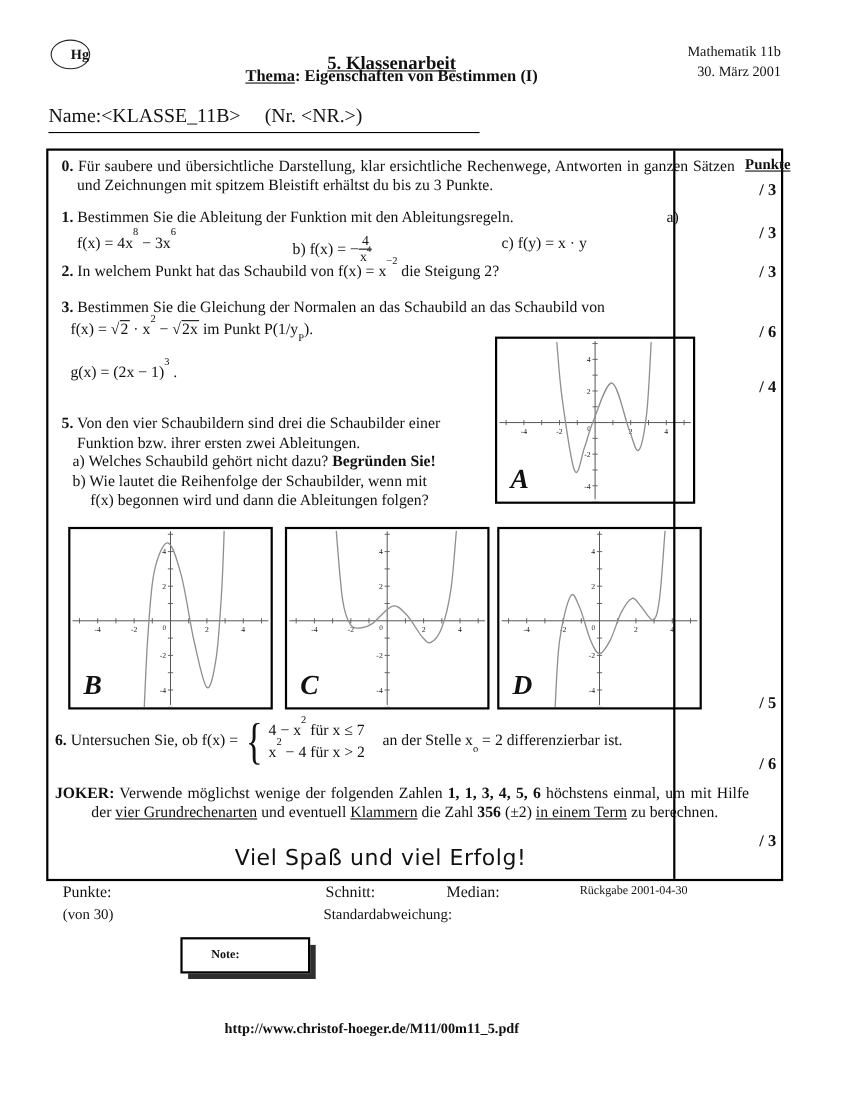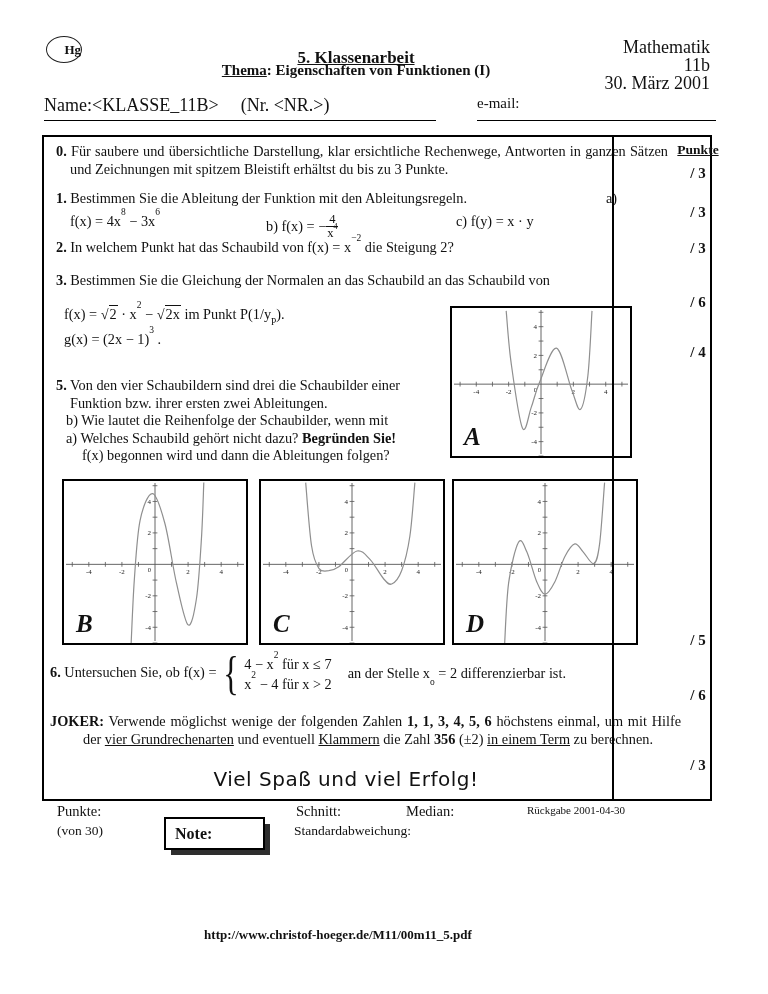--- a/index.html
+++ b/index.html
@@ -6,21 +6,21 @@
   .page{position:relative;width:768px;height:994px;background:#fff;
         font-family:"Liberation Serif",serif;color:#111;overflow:hidden;}
   .abs{position:absolute;}
 
   
   .logo{left:46px;top:36px;width:34px;height:25px;border:1.6px solid #222;border-radius:50%;
         text-align:right;line-height:25px;font-size:13px;font-weight:600;}
   .title1{left:0;right:56px;top:38px;text-align:center;font-size:17px;font-weight:bold;text-decoration:underline;margin-top:10px;}
   .title2{left:0;right:56px;top:62px;text-align:center;font-size:15px;font-weight:bold;}
   .title2 .u{text-decoration:underline;}
-  .meta{right:58px;top:38px;width:110px;text-align:right;font-size:18px;line-height:18px;}
+  .meta{right:58px;top:38px;width:110px;text-align:right;font-size:13px;line-height:18px;}
 
   
   .nameline{left:44px;top:95px;width:392px;height:25px;border-bottom:1.5px solid #000;
             font-size:18px;white-space:nowrap;}
   .nameline .nm{} .nameline .val{margin-right:22px;}
   .emailline{left:477px;top:95px;width:239px;height:25px;border-bottom:1.5px solid #000;font-size:15px;}
 
   
   .maintable{left:42px;top:135px;width:666px;height:662px;border:2px solid #000;}
   .ptscol{position:absolute;top:0;bottom:0;right:0;width:60px;border-left:2px solid #000;padding-left:36px;}
@@ -37,21 +37,21 @@
 
   .q1{top:53px;left:6px;width:592px;}
   .q1 .atag{position:absolute;right:22px;top:0;}
   .q1row{position:relative;height:26px;margin-top:3px;}
   .q1row .fa{position:absolute;left:20px;top:2px;}
   .q1row .fb{position:absolute;left:216px;top:2px;}
   .q1row .fc{position:absolute;left:406px;top:2px;}
 
   .q2{top:102px;left:6px;width:592px;}
   .q3{top:135px;left:6px;width:592px;}
-  .q3 .l2{padding-left:14px;margin-top:16px;}
+  .q3 .l2{padding-left:14px;margin-top:2px;}
   .q4{top:192px;left:6px;width:390px;}
   .q4 .l2{padding-left:14px;margin-top:2px;}
   .q5{top:240px;left:6px;width:398px;}
   .q5 .sub{padding-left:16px;}
   .q5 .sub2{padding-left:32px;}
   .b{font-weight:bold;} .u{text-decoration:underline;}
 
   sup{font-size:9.5px;position:relative;top:-5px;line-height:0;}
   sub{font-size:9.5px;position:relative;top:3px;line-height:0;}
   .sqrtbar{border-top:1.2px solid #111;padding:0 1px;}
@@ -74,47 +74,44 @@
   .pwrows{display:inline-block;line-height:20px;}
   .q6 .tail{margin-left:16px;}
 
   .joker{top:576px;left:6px;width:598px;text-align:justify;padding-left:33px;text-indent:-33px;}
   .motto{top:634px;left:0;width:604px;text-align:center;
          font-family:"DejaVu Sans",sans-serif;font-size:20px;letter-spacing:0.5px;}
 
   
   .f-punkte{left:57px;top:803px;font-size:14.5px;}
   .f-von{left:57px;top:823px;font-size:13.5px;}
-  .notebox{left:164px;top:817px;width:88px;height:29px;border:2.5px solid #000;
+  .notebox{left:164px;top:852px;width:88px;height:29px;border:2.5px solid #000;
            box-shadow:6px 6px 0 -1px #2e2e2e;background:#fff;
-           font-size:16px;font-weight:bold;line-height:29px;padding-left:9px;}
+           font-size:11px;font-weight:bold;line-height:29px;padding-left:26px;}
   .f-schnitt{left:296px;top:803px;font-size:14.5px;}
   .f-median{left:406px;top:803px;font-size:14.5px;}
   .f-std{left:294px;top:823px;font-size:13.5px;}
   .f-rueck{left:527px;top:804px;font-size:11px;}
   .f-url{left:0;width:676px;top:927px;text-align:center;font-size:13px;font-weight:600;}
 </style>
 </head>
 <body>
 
 <div class="page">
 
   <div class="abs logo">Hg</div>
   <div class="abs title1">5. Klassenarbeit</div>
-  <div class="abs title2"><span class="u">Thema</span><span>: Eigenschaften von Funktionen (I)</span></div>
+  <div class="abs title2"><span class="u">Thema</span><span>: Eigenschaften von Bestimmen (I)</span></div>
   <div class="abs meta">
     <div>Mathematik 11b</div>
     <div>30. März 2001</div>
   </div>
 
   <div class="abs nameline">
     <span class="nm">Name:</span><span class="val">&lt;KLASSE_11B&gt;</span><span>(Nr. &lt;NR.&gt;)</span>
-  </div>
-  <div class="abs emailline">
-    <span>e-mail:</span>
   </div>
 
   <div class="abs maintable">
 
     <div class="content">
 
       <div class="q q0 hang">
         <span class="qno">0.</span>
         <span>Für saubere und übersichtliche Darstellung, klar ersichtliche Rechenwege, Antworten in ganzen Sätzen und Zeichnungen mit spitzem Bleistift erhältst du bis zu 3 Punkte.</span>
       </div>
@@ -146,22 +143,22 @@
 
       <div class="q q4">
         <div class="l2">
           <span>g(x) = (2x − 1)</span><sup>3</sup><span> .</span>
         </div>
       </div>
 
       <div class="q q5">
         <div class="hang"><span class="qno">5.</span>
           <span>Von den vier Schaubildern sind drei die Schaubilder einer Funktion bzw. ihrer ersten zwei Ableitungen.</span></div>
+        <div class="sub"><span>a) Welches Schaubild gehört nicht dazu? </span><span class="b">Begründen Sie!</span></div>
         <div class="sub">b) Wie lautet die Reihenfolge der Schaubilder, wenn mit</div>
-        <div class="sub"><span>a) Welches Schaubild gehört nicht dazu? </span><span class="b">Begründen Sie!</span></div>
         <div class="sub2">f(x) begonnen wird und dann die Ableitungen folgen?</div>
       </div>
 
       <div class="fig figA">
           <svg width="178" height="148" style="position: absolute; left: 0px; top: 0px;">
             <line x1="2" y1="76.15533980582525" x2="176" y2="76.15533980582525" stroke="#555" stroke-width="0.9"></line>
             <line x1="89" y1="2" x2="89" y2="146" stroke="#555" stroke-width="0.9"></line>
             <line x1="8.090909090909092" y1="73.75533980582524" x2="8.090909090909092" y2="78.55533980582526" stroke="#555" stroke-width="0.8"></line>
             <line x1="24.27272727272727" y1="73.75533980582524" x2="24.27272727272727" y2="78.55533980582526" stroke="#555" stroke-width="0.8"></line>
             <line x1="40.45454545454545" y1="73.75533980582524" x2="40.45454545454545" y2="78.55533980582526" stroke="#555" stroke-width="0.8"></line>

